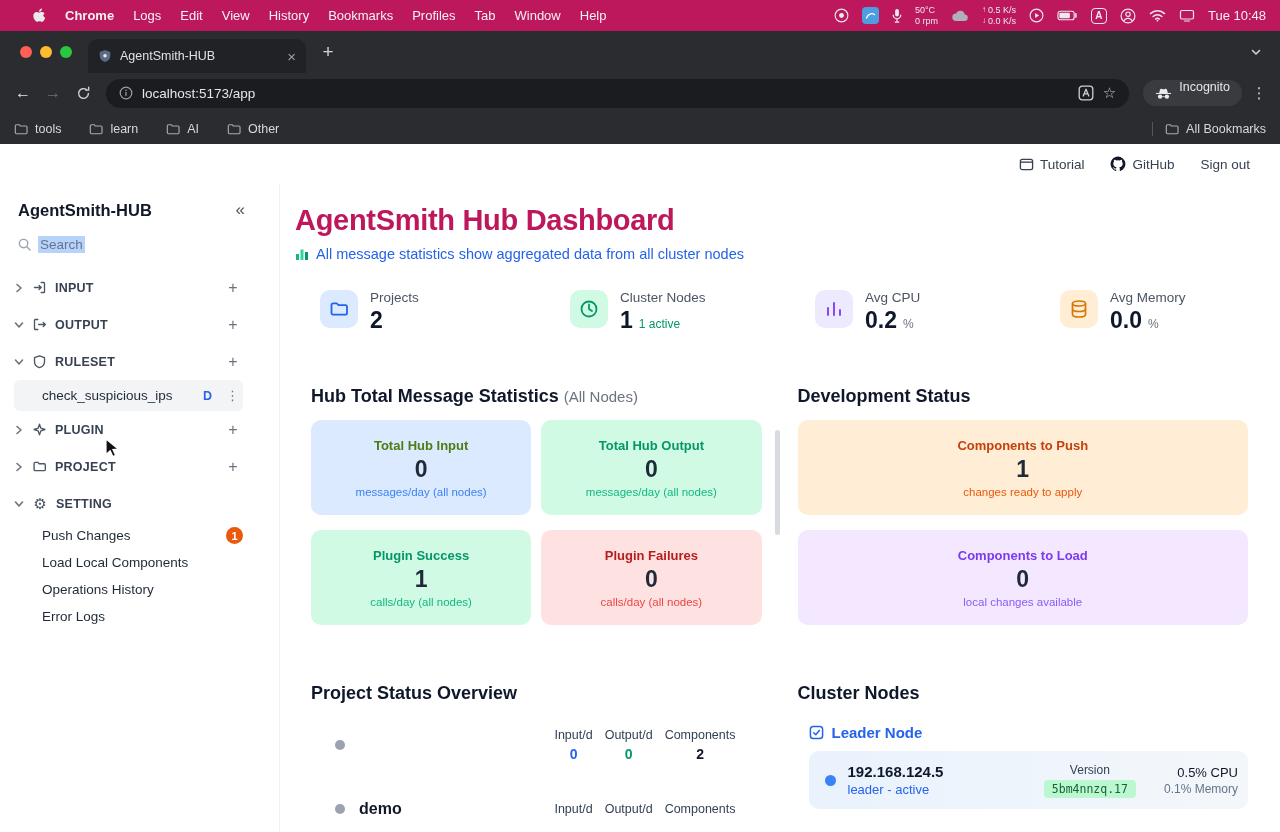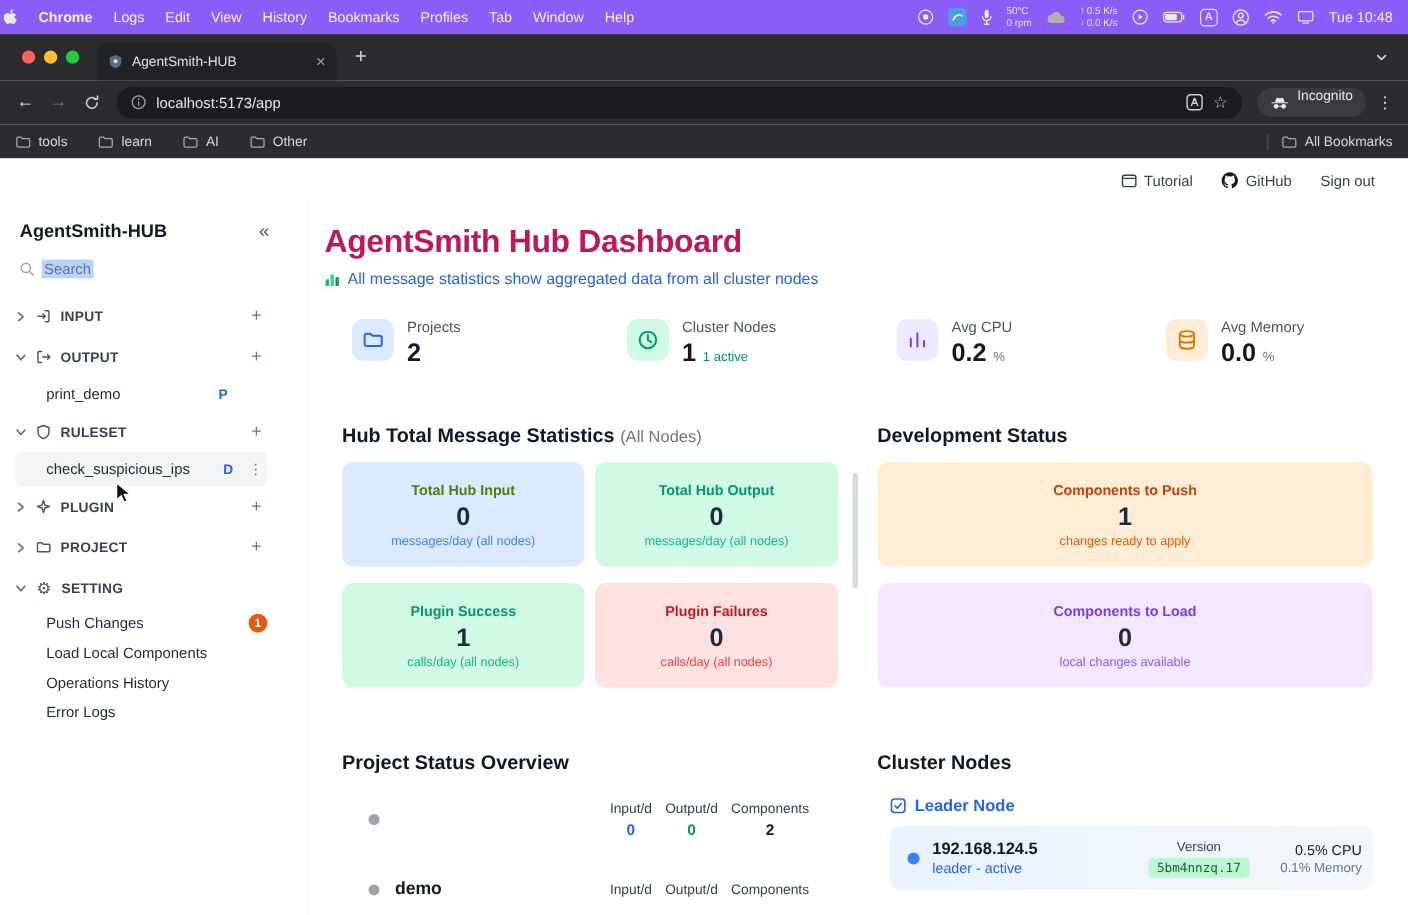--- a/index.html
+++ b/index.html
@@ -1,20 +1,20 @@
 <!DOCTYPE html>
 <html><head>
 <meta charset="utf-8">
 <style>
   * { margin:0; padding:0; box-sizing:border-box; }
   body { font-family:"Liberation Sans", sans-serif; }
   .screen { position:relative; width:1280px; height:832px; overflow:hidden; background:#fff; }
 
   
-  .menubar { height:31px; background:#8b5cf6; color:#f2f2f3; display:flex; align-items:center; padding:0 14px 0 2px; }
+  .menubar { height:31px; background:#be185d; color:#f2f2f3; display:flex; align-items:center; padding:0 14px 0 32px; }
   .mb-left { display:flex; align-items:center; gap:19px; font-size:13px; }
   .mb-app { font-weight:700; }
   .mb-item { font-weight:400; }
   .mb-right { margin-left:auto; display:flex; align-items:center; gap:13px; }
   .mb-2line { display:flex; flex-direction:column; line-height:1.2; font-size:9px; color:#e8eaed; }
   .mb-2line .row { display:flex; align-items:center; gap:2px; white-space:nowrap; }
   .mb-clock { font-size:13px; }
   .mb-appicon { width:17px; height:17px; border-radius:4px; background:#4d9de0; display:flex; align-items:center; justify-content:center; }
   .mb-abox { width:16px; height:16px; border:1.4px solid #e8eaed; border-radius:4px; color:#e8eaed; font-size:10px; font-weight:700; display:flex; align-items:center; justify-content:center; }
   .tiny-arrow { font-size:8px; }
@@ -412,24 +412,20 @@
               </span>
             <span class="ic">
                 <svg width="15" height="15" viewBox="0 0 18 18" fill="none" stroke="#4b5563" stroke-width="1.6" stroke-linecap="round" stroke-linejoin="round">
                   <path d="M7 3H4a1 1 0 0 0-1 1v10a1 1 0 0 0 1 1h3"></path>
                   <path d="M8 9h8M13.5 6.5 16 9l-2.5 2.5"></path>
                 </svg>
               </span>
             <span class="sec-label">OUTPUT</span>
             <span class="plus">+</span>
           </div>
-          <div class="child">
-            <span>print_demo</span>
-            <span class="tag tag-solo">P</span>
-          </div>
 
           <div class="sec">
             <span class="chev-pad ic">
                 <svg width="10" height="10" viewBox="0 0 10 10" fill="none" stroke="#6b7280" stroke-width="1.6" stroke-linecap="round" stroke-linejoin="round">
                   <path d="M1.5 3 5 7l3.5-4"></path>
                 </svg>
               </span>
             <span class="ic">
                 <svg width="15" height="15" viewBox="0 0 18 18" fill="none" stroke="#4b5563" stroke-width="1.6" stroke-linejoin="round">
                   <path d="M9 2.2 15 4.4v4.6c0 3.9-2.6 6.4-6 7.4-3.4-1-6-3.5-6-7.4V4.4L9 2.2z"></path>

